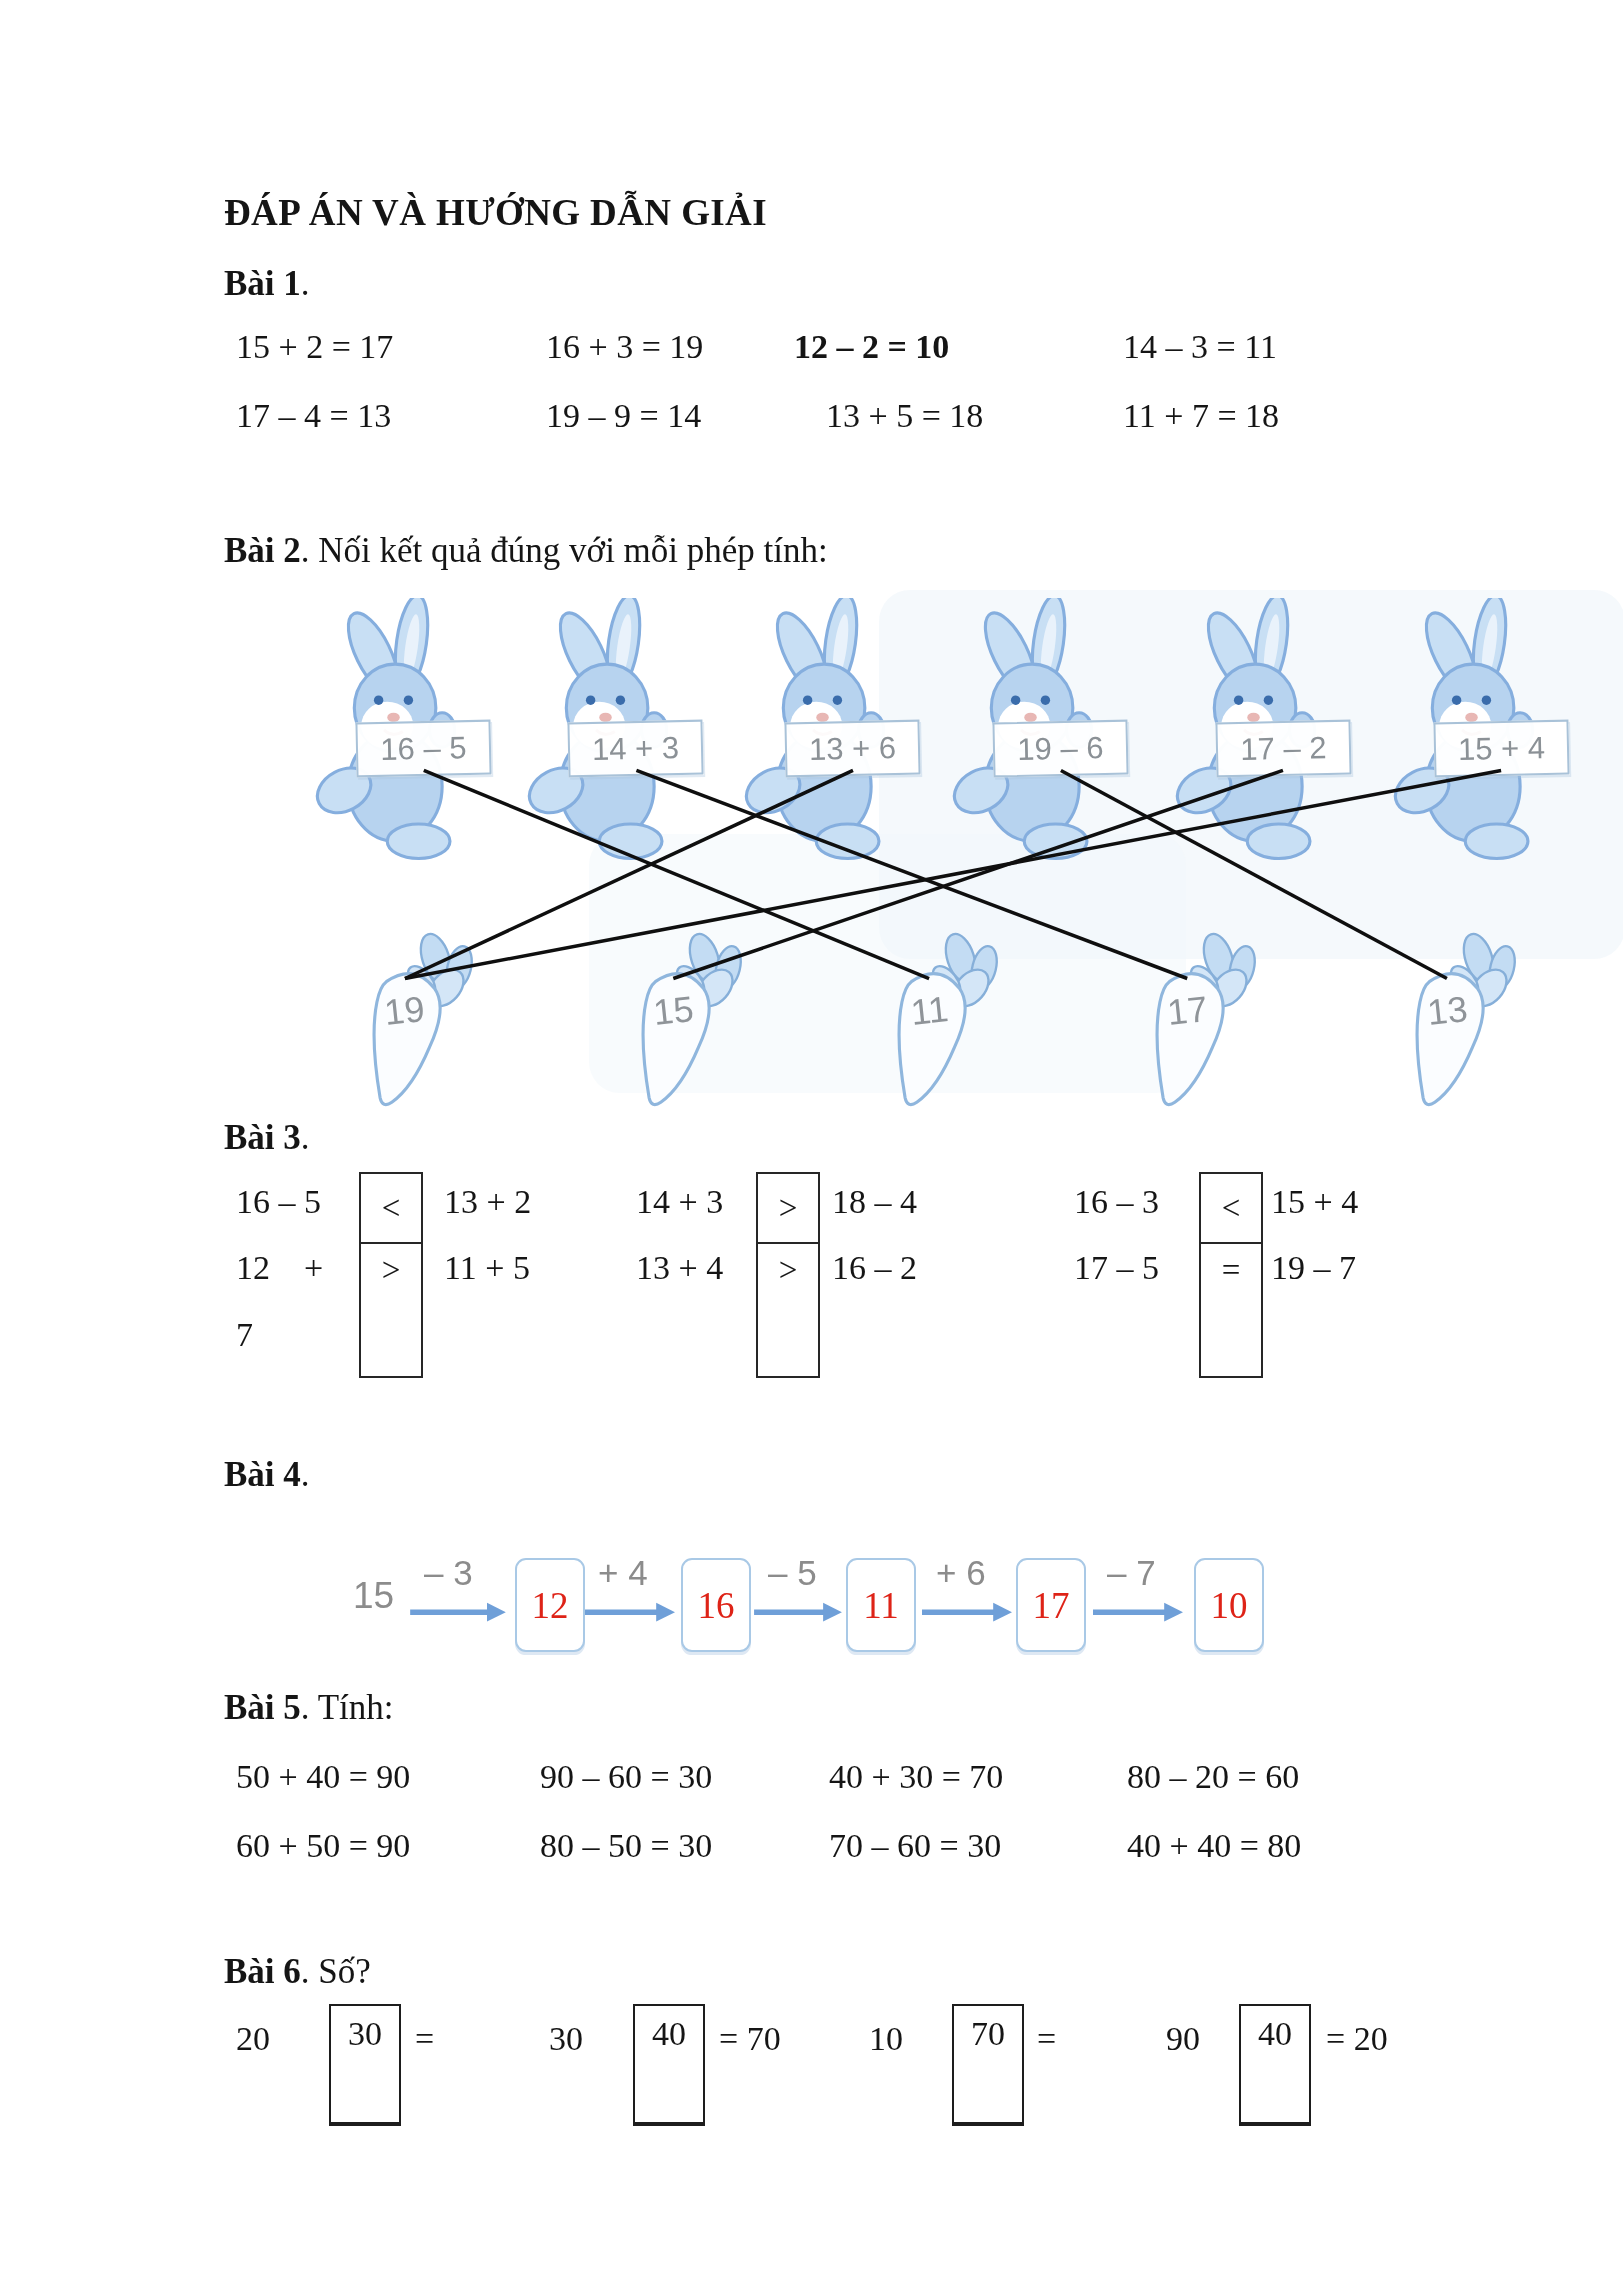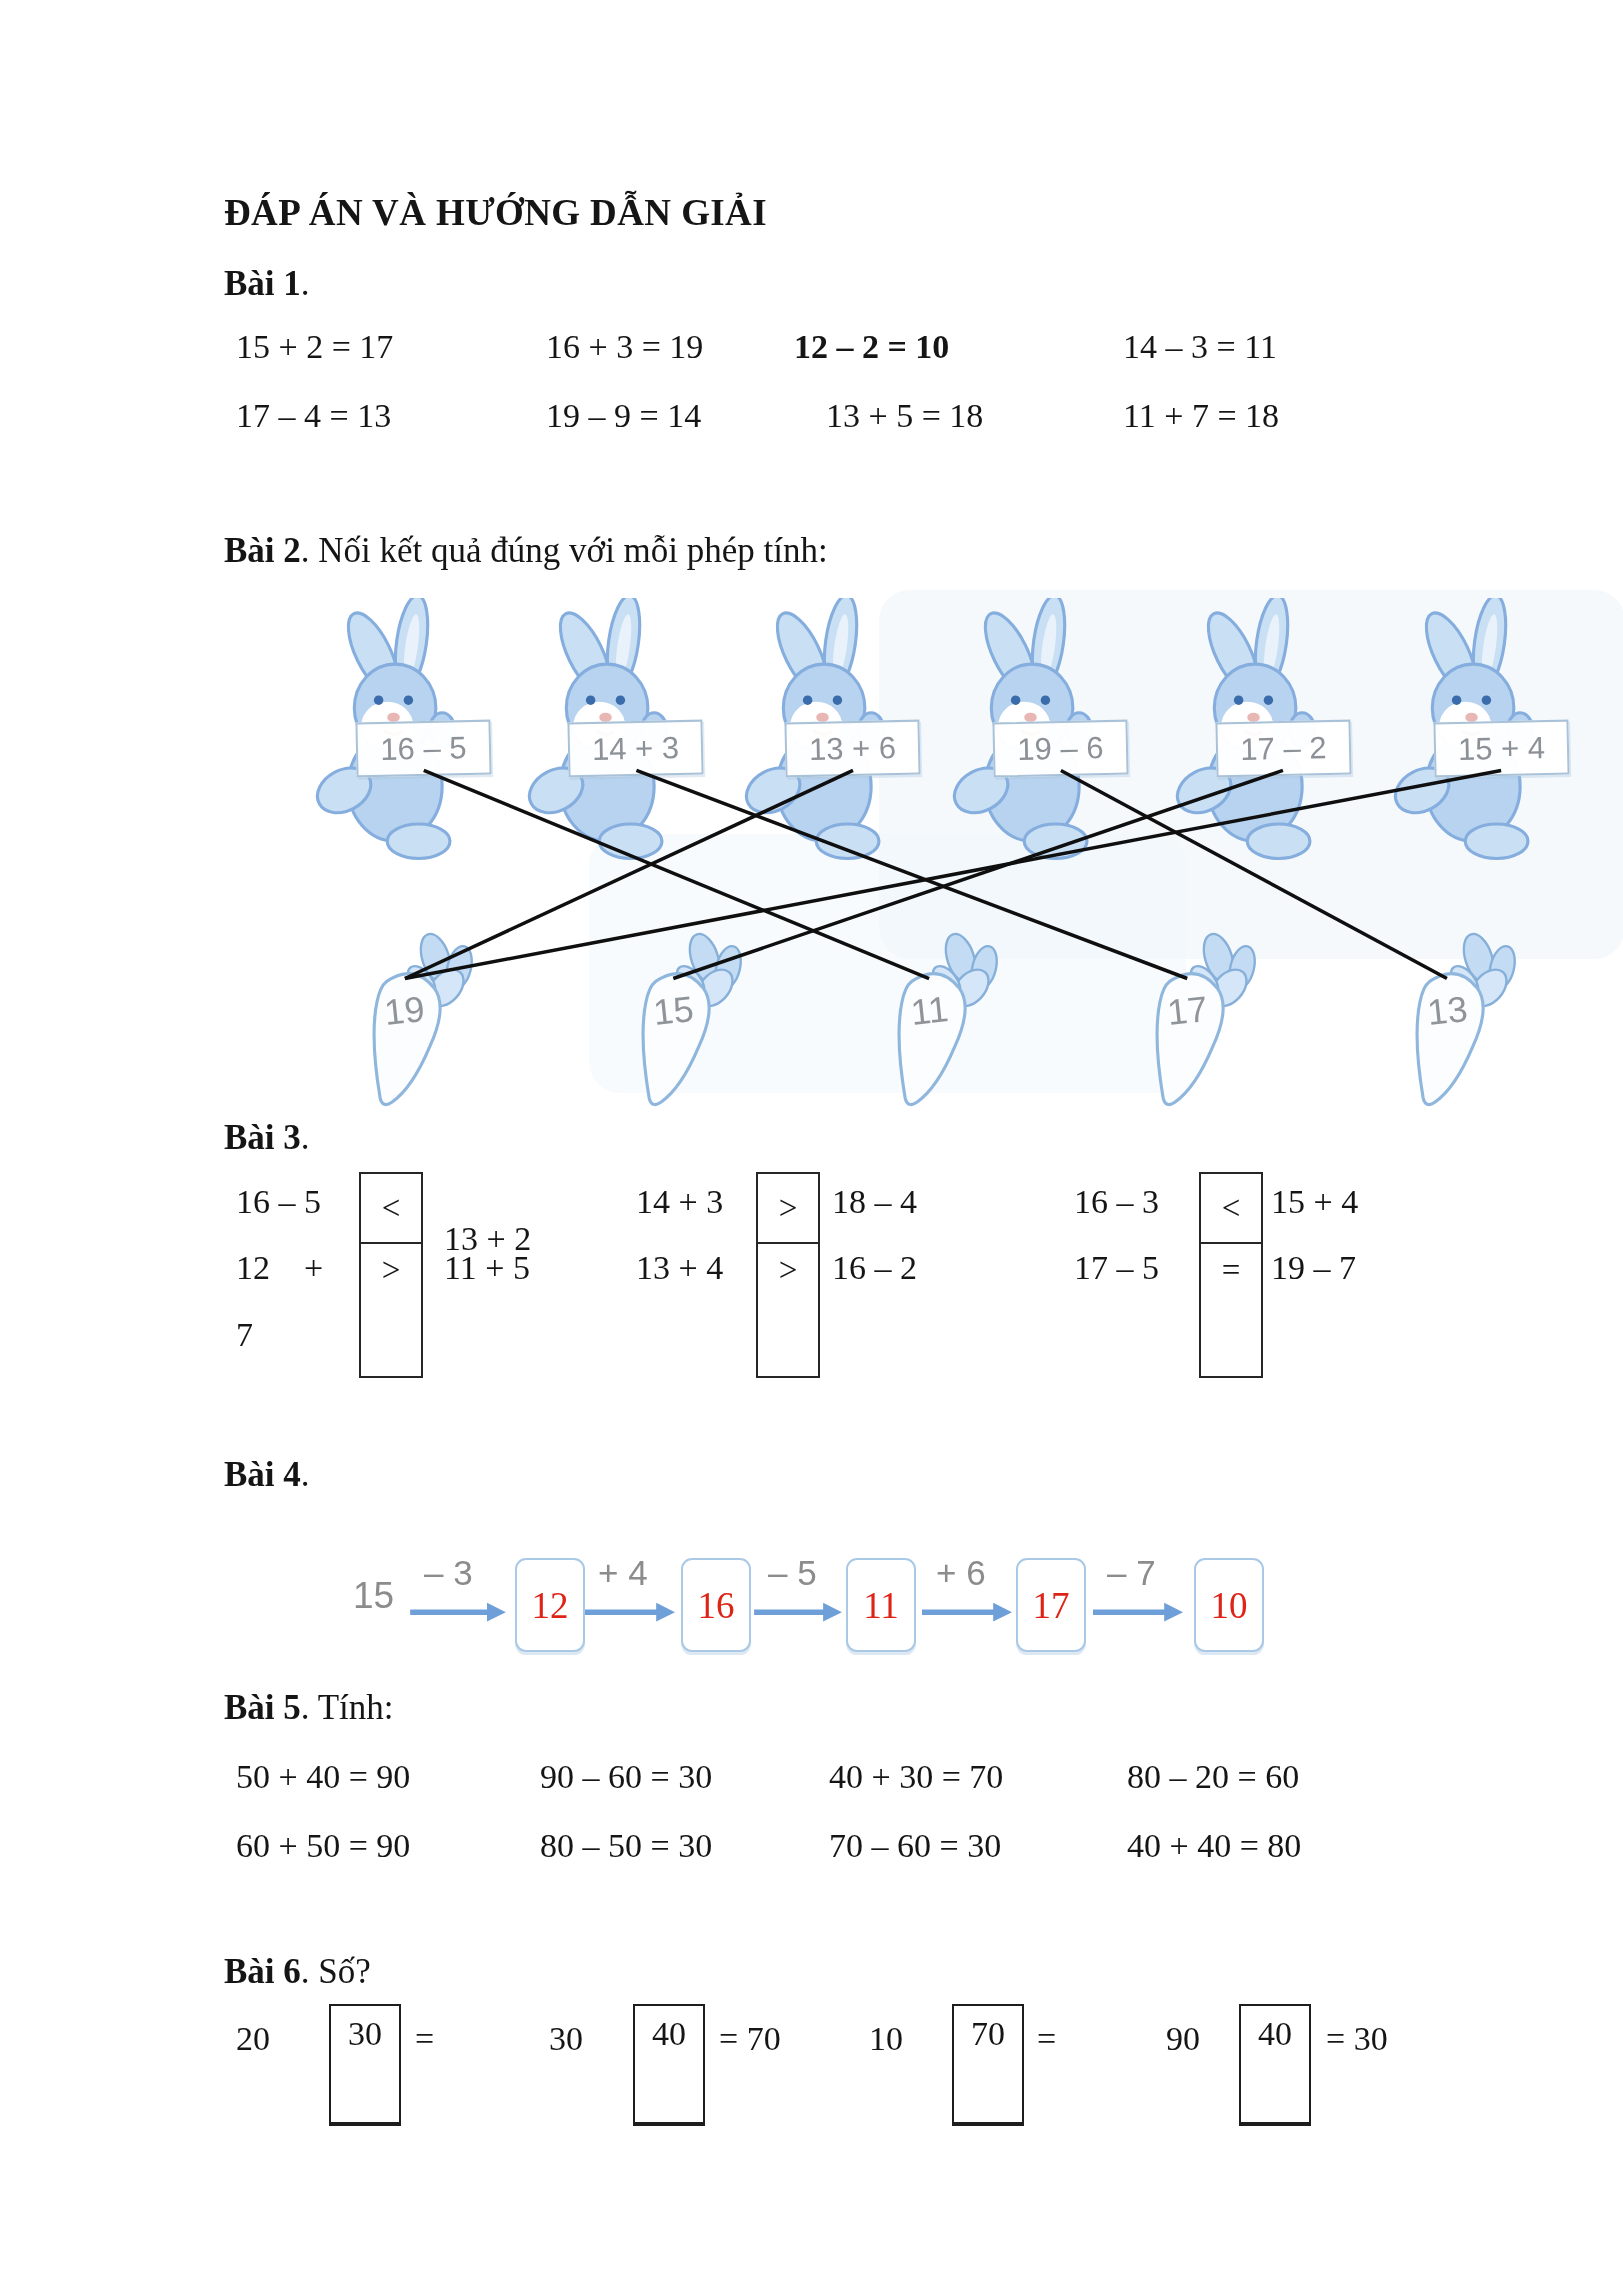--- a/index.html
+++ b/index.html
@@ -253,21 +253,21 @@
         <line x1="1304" y1="219.7933349609375" x2="527" y2="484.966796875" stroke="#0f0f0f" stroke-width="4.5"></line>
         <line x1="1582" y1="219.7933349609375" x2="185" y2="484.966796875" stroke="#0f0f0f" stroke-width="4.5"></line>
       </svg>
   </div>
 
   <div class="abs seclabel" style="left:224px;top:1118px;"><b>Bài 3</b><span>.</span></div>
 
   <div>
 
     <span class="abs eq" style="left:236px;top:1183px;">16 – 5</span>
-    <span class="abs eq" style="left:444px;top:1183px;margin-top:37px;">13 + 2</span>
+    <span class="abs eq" style="left:444px;top:1183px;">13 + 2</span>
     <span class="abs eq" style="left:236px;top:1249px;">12    +</span>
     <span class="abs eq" style="left:444px;top:1249px;">11 + 5</span>
     <span class="abs eq" style="left:236px;top:1316px;">7</span>
     <div class="cmpbox" style="left:359px;top:1172px;">
       <div class="cell1">&lt;</div>
       <div class="cell2">&gt;</div>
     </div>
 
     <span class="abs eq" style="left:636px;top:1183px;">14 + 3</span>
     <span class="abs eq" style="left:832px;top:1183px;">18 – 4</span>
@@ -350,17 +350,17 @@
     <span class="abs eq" style="left:549px;top:2020px;">30</span>
     <div class="b6box" style="left:633px;top:2004px;">40</div>
     <span class="abs eq" style="left:719px;top:2020px;">= 70</span>
 
     <span class="abs eq" style="left:869px;top:2020px;">10</span>
     <div class="b6box" style="left:952px;top:2004px;">70</div>
     <span class="abs eq" style="left:1037px;top:2020px;">=</span>
 
     <span class="abs eq" style="left:1166px;top:2020px;">90</span>
     <div class="b6box" style="left:1239px;top:2004px;">40</div>
-    <span class="abs eq" style="left:1326px;top:2020px;">= 30</span>
+    <span class="abs eq" style="left:1326px;top:2020px;">= 20</span>
   </div>
 
 </div>
 
 
 </body></html>

